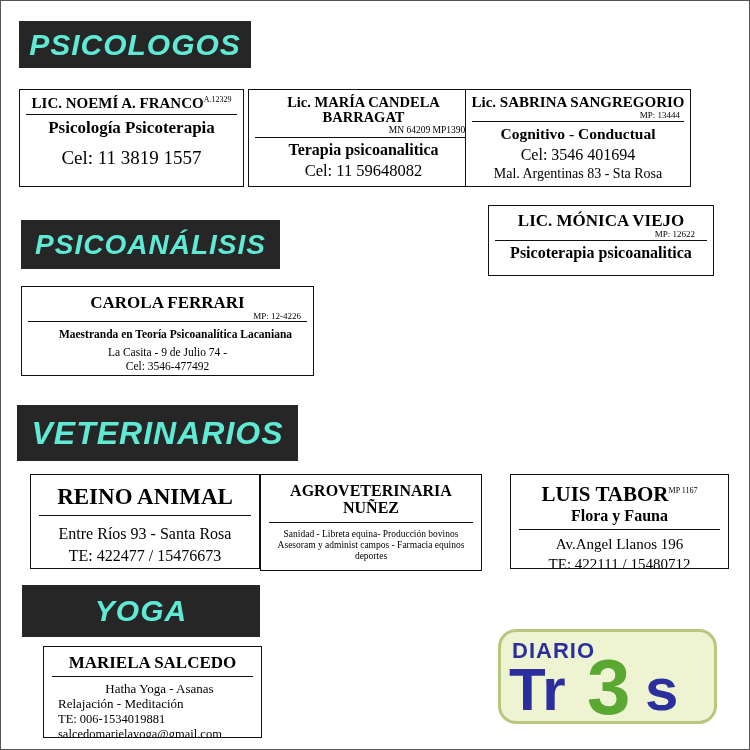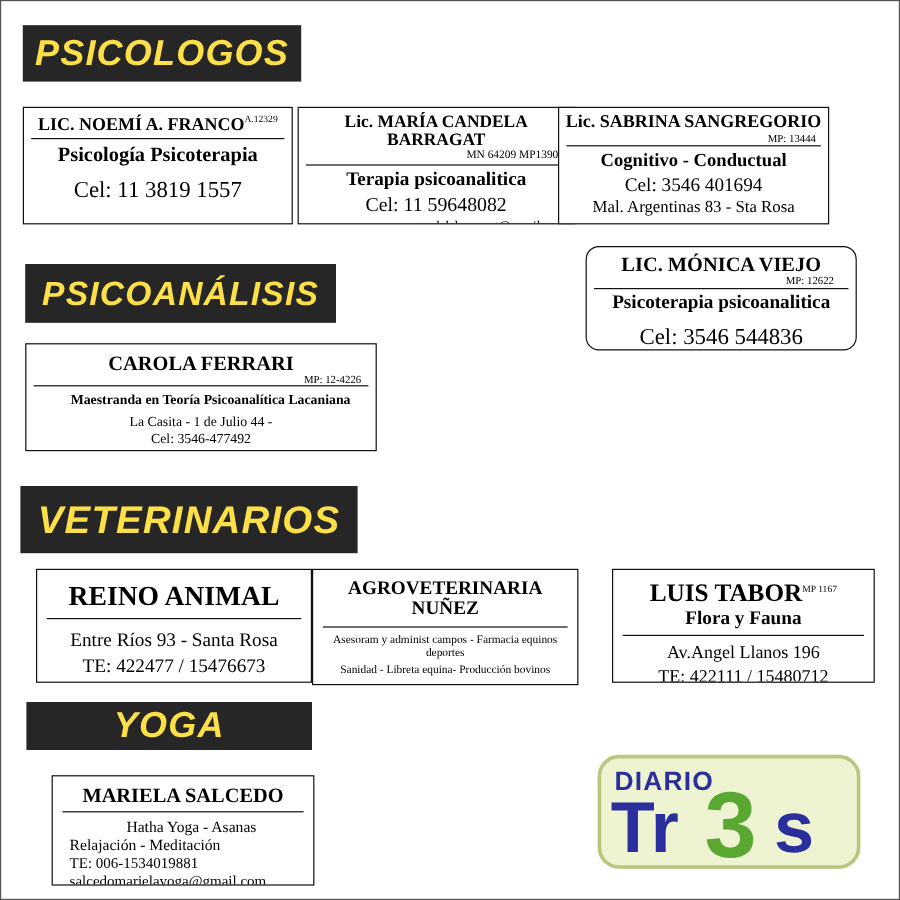--- a/index.html
+++ b/index.html
@@ -26,21 +26,21 @@
   
   .banner {
     position: absolute;
     background: #262626;
     display: flex;
     align-items: center;
     justify-content: center;
     box-sizing: border-box;
   }
   .banner span {
-    color: #fde047;
+    color: #5eead4;
     font-family: "Liberation Sans", sans-serif;
     font-weight: bold;
     font-style: italic;
     letter-spacing: 1px;
     line-height: 1;
     white-space: nowrap;
   }
   
   .card {
     position: absolute;
@@ -149,69 +149,69 @@
     <div class="rule" style="margin-top:1px;"></div>
     <div class="sub" style="font-size:15.5px; font-weight:bold;">Cognitivo - Conductual</div>
     <div class="ln" style="font-size:16px; margin-top:2px;">Cel: 3546 401694</div>
     <div class="ln" style="font-size:14px; margin-top:2px;">Mal. Argentinas 83 - Sta Rosa</div>
   </div>
 
   <div class="banner" style="left:20px; top:219px; width:259px; height:49px;">
     <span style="font-size:28px;">PSICOANÁLISIS</span>
   </div>
 
-  <div class="card" style="left:487px; top:204px; width:226px; height:87px; padding-top:6px;border-radius:11px;">
+  <div class="card" style="left:487px; top:204px; width:226px; height:71px; padding-top:6px;">
     <div class="ttl" style="font-size:17px;">LIC. MÓNICA VIEJO</div>
     <div style="font-size:9px; text-align:right; padding-right:18px; line-height:1;">MP: 12622</div>
     <div class="rule" style="margin-top:1px;"></div>
     <div class="sub" style="font-size:16px; font-weight:bold;">Psicoterapia psicoanalitica</div>
     <div class="ln" style="font-size:19px; margin-top:9px;">Cel: 3546 544836</div>
   </div>
 
   <div class="card" style="left:20px; top:285px; width:293px; height:90px; padding-top:7px;">
     <div class="ttl" style="font-size:17px;">
       <span>CAROLA FERRARI</span>
     </div>
     <div style="font-size:9px; text-align:right; padding-right:12px; line-height:1;">MP: 12-4226</div>
     <div class="rule" style="margin-top:0px;"></div>
     <div class="sub" style="font-size:11.5px; font-weight:bold; margin-top:6px;margin-left:16px;">Maestranda en Teoría Psicoanalítica Lacaniana</div>
-    <div class="ln" style="font-size:11.5px; margin-top:5px;">La  Casita  -  1 de Julio 44  -</div>
+    <div class="ln" style="font-size:11.5px; margin-top:5px;">La  Casita  -  9 de Julio 74  -</div>
     <div class="ln" style="font-size:11.5px;">Cel: 3546-477492</div>
   </div>
 
   <div class="banner" style="left:16px; top:404px; width:281px; height:56px;">
     <span style="font-size:32px;">VETERINARIOS</span>
   </div>
 
   <div class="card" style="left:18px; top:473px; width:230px; height:95px; padding-top:10px;margin-left:11px;">
     <div class="ttl" style="font-size:23px;">REINO  ANIMAL</div>
     <div class="rule" style="margin:6px 8px 8px 8px;"></div>
     <div class="ln" style="font-size:16px;">Entre Ríos 93  -  Santa Rosa</div>
     <div class="ln" style="font-size:16px; margin-top:3px;">TE: 422477  /  15476673</div>
   </div>
 
   <div class="card" style="left:259px; top:473px; width:222px; height:97px; padding-top:8px;">
     <div class="ttl" style="font-size:16px;">AGROVETERINARIA NUÑEZ</div>
     <div class="rule" style="margin:5px 8px 6px 8px;"></div>
+    <div class="ln" style="font-size:9.5px; margin-top:3px;">Sanidad - Libreta equina- Producción bovinos</div>
     <div class="ln" style="font-size:9.5px;">Asesoram y administ campos - Farmacia equinos deportes</div>
-    <div class="ln" style="font-size:9.5px; margin-top:3px;">Sanidad - Libreta equina- Producción bovinos</div>
 
   </div>
 
   <div class="card" style="left:509px; top:473px; width:219px; height:95px; padding-top:8px;">
     <div class="ttl" style="font-size:21px;">
       <span>LUIS TABOR</span><span class="mp" style="font-size:8px;">MP 1167</span>
     </div>
     <div class="sub" style="font-size:16px; font-weight:bold; margin-top:2px;">Flora y Fauna</div>
     <div class="rule" style="margin:4px 8px 5px 8px;"></div>
     <div class="ln" style="font-size:15px;">Av.Angel Llanos 196</div>
     <div class="ln" style="font-size:15px; margin-top:2px;">TE: 422111 / 15480712</div>
   </div>
 
-  <div class="banner" style="left:21px; top:584px; width:238px; height:40px;">
+  <div class="banner" style="left:21px; top:584px; width:238px; height:52px;">
     <span style="font-size:30px;">YOGA</span>
   </div>
 
   <div class="card" style="left:42px; top:645px; width:219px; height:92px; padding-top:7px;">
     <div class="ttl" style="font-size:17px;">MARIELA SALCEDO</div>
     <div class="rule" style="margin:4px 8px 4px 8px;"></div>
     <div class="ln" style="font-size:13px; text-align:center; padding-left:14px;">Hatha Yoga  - Asanas</div>
     <div class="ln" style="font-size:13px; text-align:left; padding-left:14px;">Relajación  - Meditación</div>
     <div class="ln" style="font-size:12.5px; text-align:left; padding-left:14px;">TE: 006-1534019881</div>
     <div class="ln" style="font-size:12.5px; text-align:left; padding-left:14px;">salcedomarielayoga@gmail.com</div>

